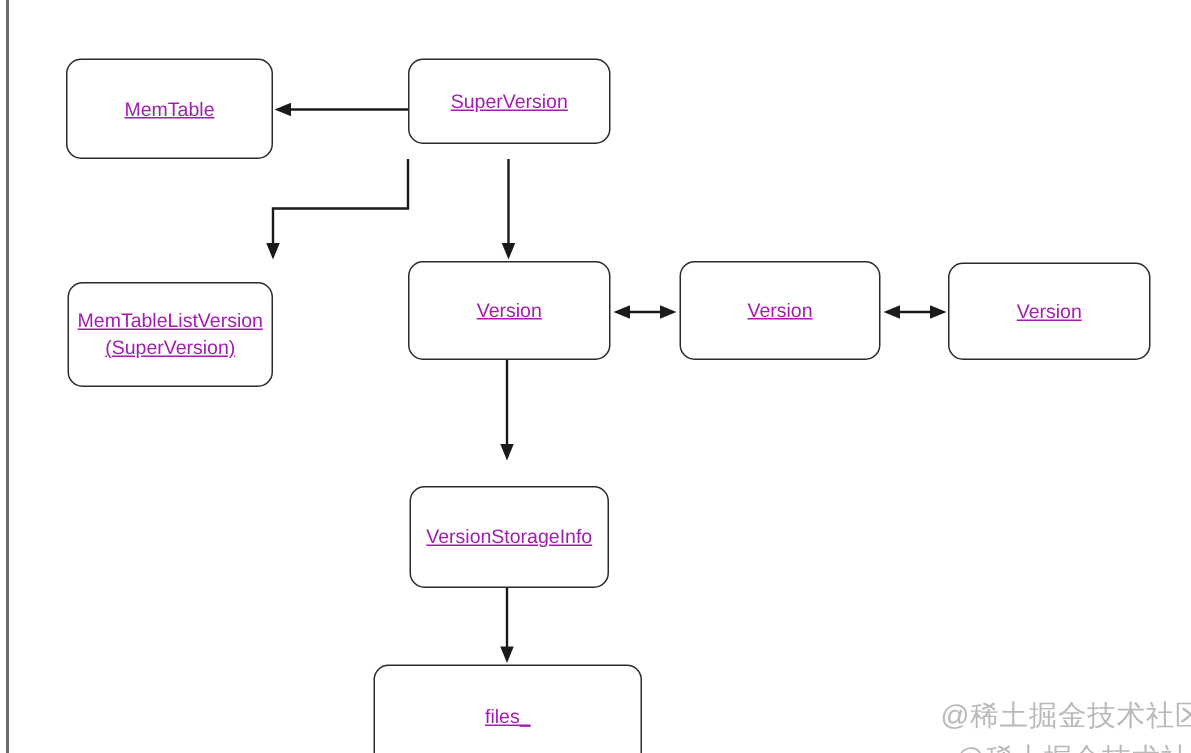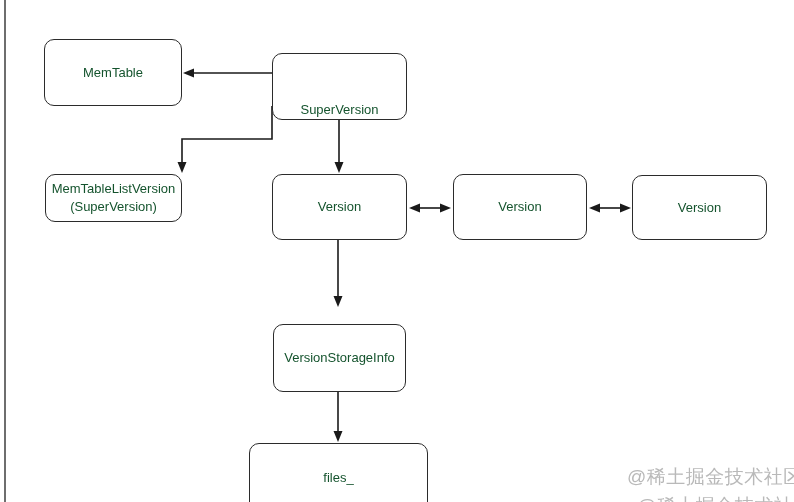--- a/index.html
+++ b/index.html
@@ -31,27 +31,28 @@
     box-sizing: border-box;
     background: #ffffff;
     border: 1.6px solid #2b2b2b;
     border-radius: 10px;
     display: flex;
     flex-direction: column;
     align-items: center;
     justify-content: center;
     font-size: 13px;
     line-height: 1.35;
-    color: #14532d;
+    color: #a21caf;
     text-align: center;
     white-space: nowrap;
+    text-decoration: underline;
   }
   .node-memtable            { left: 44px;  top: 39px;  width: 138px; height: 67px; }
-  .node-superversion        { left: 272px; top: 53px;  width: 135px; height: 67px; justify-content: flex-end; }
-  .node-memtablelistversion { left: 45px;  top: 174px; width: 137px; height: 48px; }
+  .node-superversion        { left: 272px; top: 39px;  width: 135px; height: 57px; }
+  .node-memtablelistversion { left: 45px;  top: 188px; width: 137px; height: 70px; }
   .node-version1            { left: 272px; top: 174px; width: 135px; height: 66px; }
   .node-version2            { left: 453px; top: 174px; width: 134px; height: 66px; }
   .node-version3            { left: 632px; top: 175px; width: 135px; height: 65px; }
   .node-versionstorageinfo  { left: 273px; top: 324px; width: 133px; height: 68px; }
   .node-files               { left: 249px; top: 443px; width: 179px; height: 70px; }
   .watermark {
     position: absolute;
     color: #b9b9b9;
     font-size: 19px;
     letter-spacing: 0.5px;

